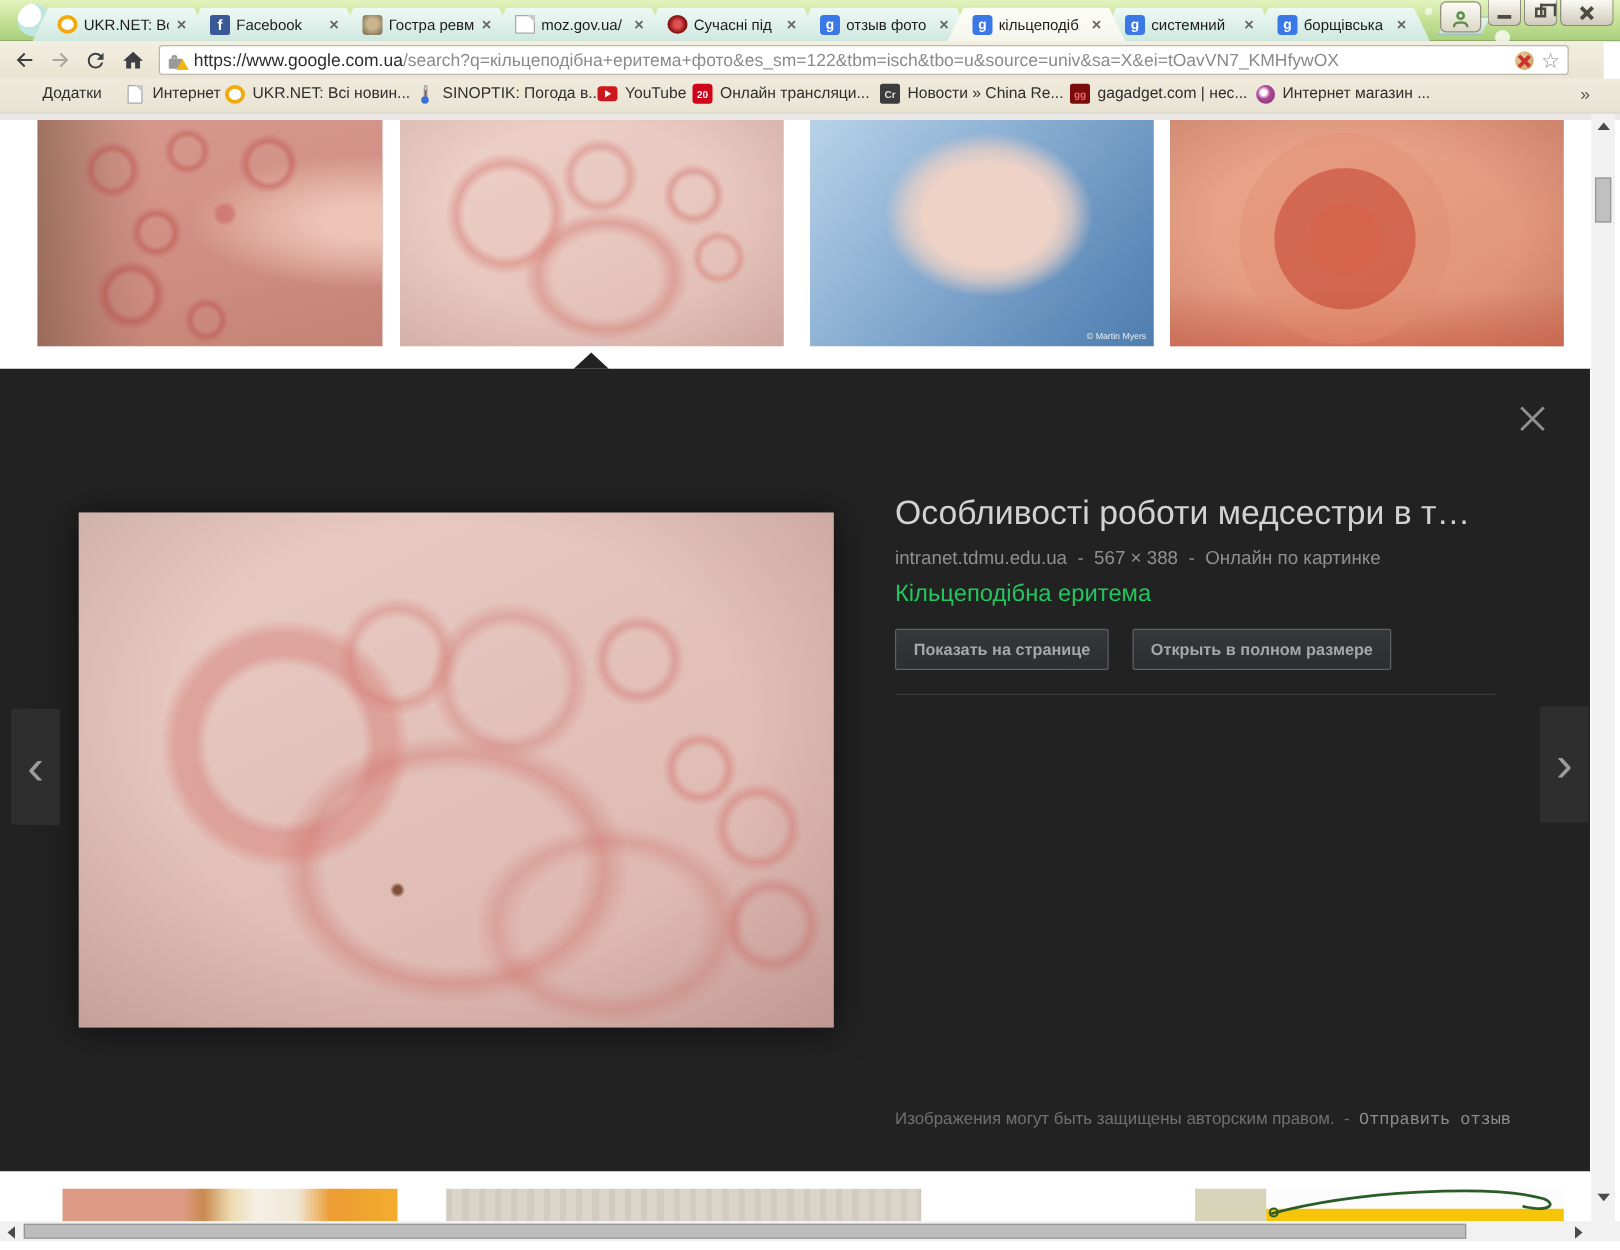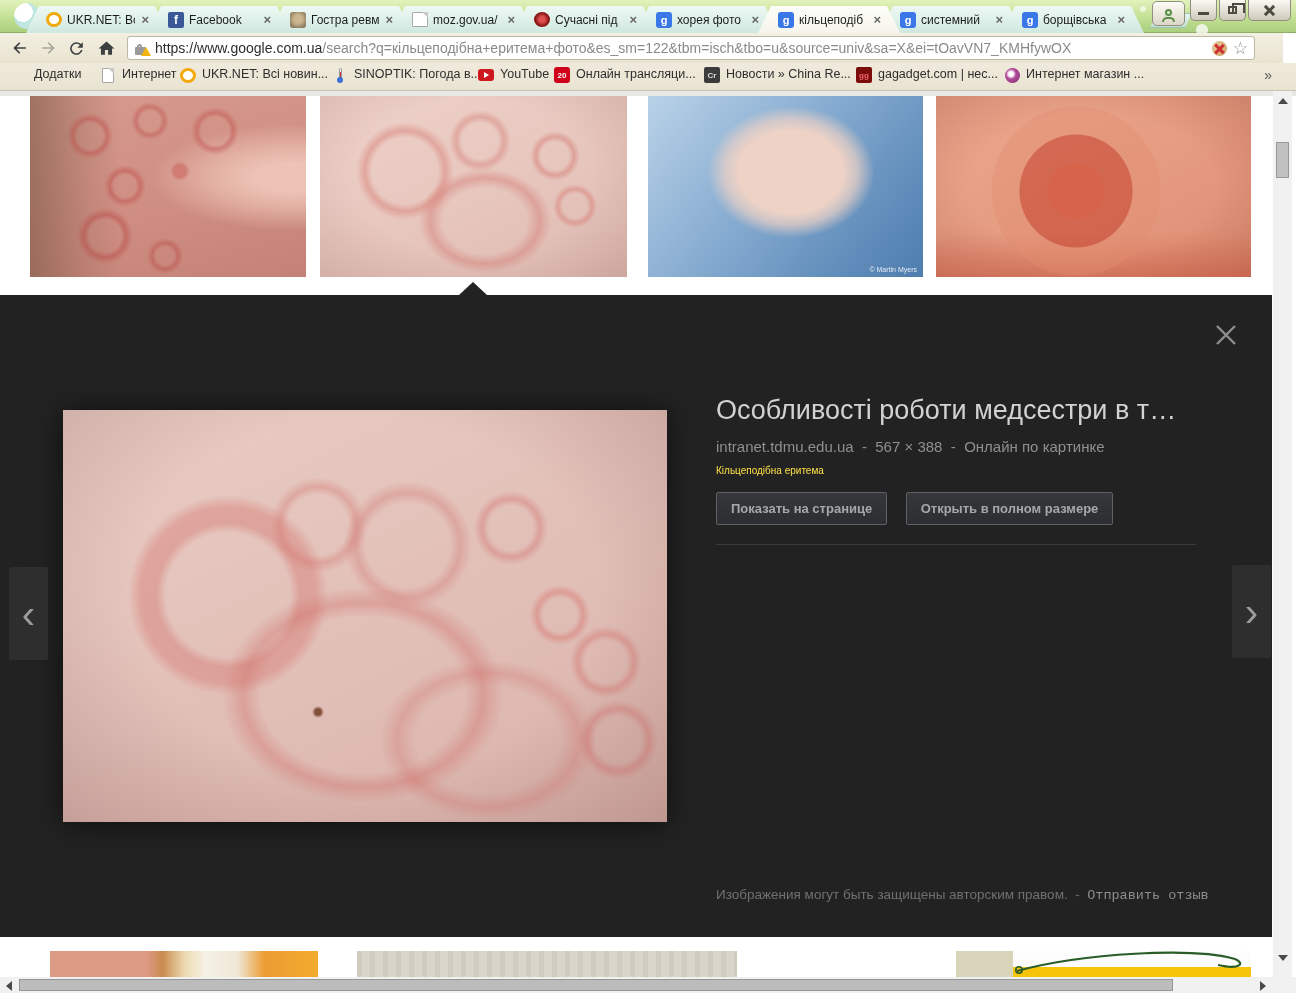--- a/index.html
+++ b/index.html
@@ -178,21 +178,21 @@
     display:flex; align-items:center; justify-content:center; cursor:pointer; }
   .img-main { position:absolute; left:63px; top:115px; width:604px; height:412px;
     box-shadow:0 2px 26px rgba(0,0,0,.6); }
   .nav-arrow { position:absolute; width:39px; height:93px; background:#2e2e2e; border-radius:2px;
     display:flex; align-items:center; justify-content:center;
     color:#9c9c9c; font-size:40px; font-weight:300; cursor:pointer; line-height:1; }
   .nav-prev { left:9px; top:272px; } .nav-next { left:1232px; top:270px; }
   .details { position:absolute; left:716px; top:100px; width:480px; }
   .d-title { font-size:27px; color:#d2d2d2; white-space:nowrap; overflow:hidden; }
   .d-meta { margin-top:12px; font-size:15px; color:#8f8f8f; }
-  .d-caption { margin-top:10px; font-size:10px; color:#fde047; }
+  .d-caption { margin-top:10px; font-size:19px; color:#22c55e; }
   .d-btnrow { margin-top:16px; }
   .d-btn { display:inline-block; margin-right:14px; padding:8px 14px;
     background:linear-gradient(#35373a,#2c2e31); border:1px solid #5f6265; border-radius:2px;
     color:#a5a8aa; font-size:13px; font-weight:bold; cursor:pointer; }
   .d-divider { margin-top:19px; border-top:1px solid #3a3a3a; width:480px; }
   .d-copy { position:absolute; left:716px; top:592px; width:520px; font-size:13.5px; color:#707070; }
   .d-copy .fb { color:#8d8d8d; cursor:pointer;font-family:Liberation Mono, monospace; }
   
   .bthumb { position:absolute; top:860px; height:120px; }
   .bt1 { background:linear-gradient(90deg,#dd9a84 0 36%,#c98a4e 42%,#ecd9ae 50%,#f6f1e6 58%,#efe7d6 70%,#ec9c33 80%,#f3ac2d 100%); }
@@ -242,21 +242,21 @@
     <span class="tab-label">moz.gov.ua/</span>
     <span class="tab-close">×</span>
   </div>
   <div class="tab" style="left:514px">
     <span class="fav fav-red-ornament"></span>
     <span class="tab-label">Сучасні під</span>
     <span class="tab-close">×</span>
   </div>
   <div class="tab" style="left:636px">
     <span class="fav fav-google">g</span>
-    <span class="tab-label">хорея фото</span>
+    <span class="tab-label">отзыв фото</span>
     <span class="tab-close">×</span>
   </div>
   <div class="tab active" style="left:758px">
     <span class="fav fav-google">g</span>
     <span class="tab-label">кільцеподіб</span>
     <span class="tab-close">×</span>
   </div>
   <div class="tab" style="left:880px">
     <span class="fav fav-google">g</span>
     <span class="tab-label">системний</span>

